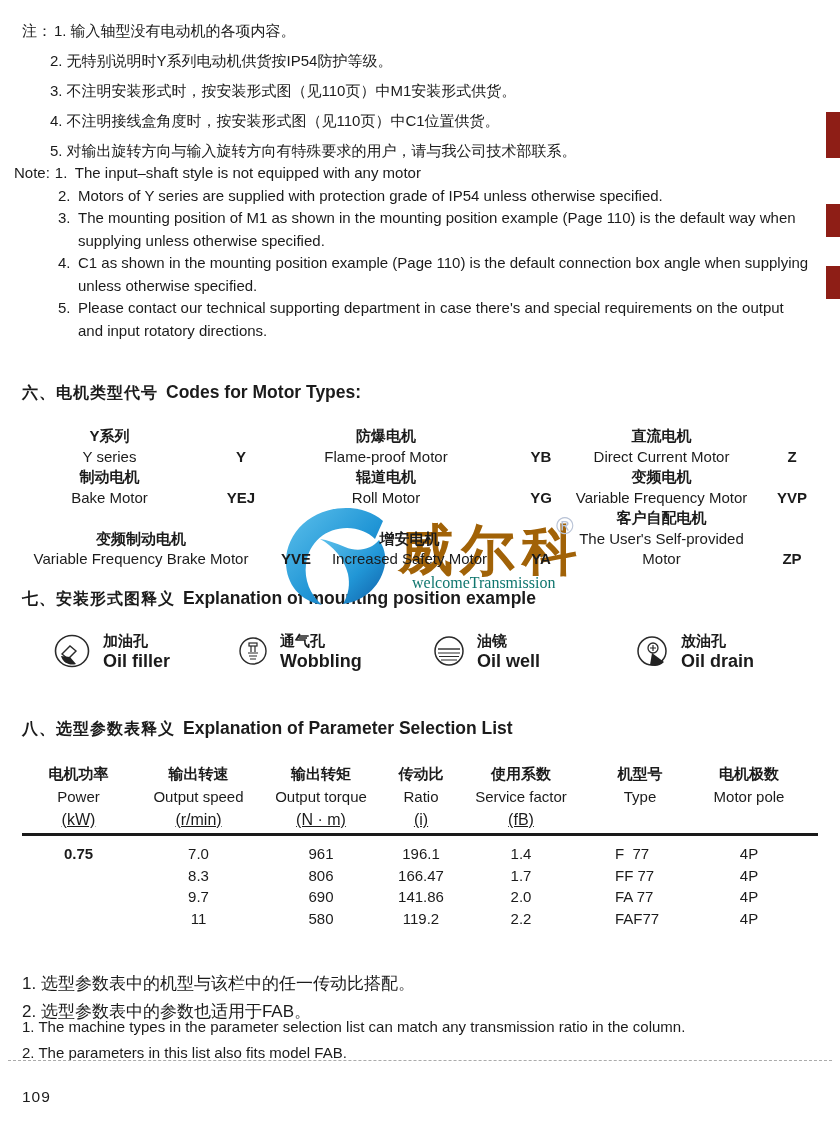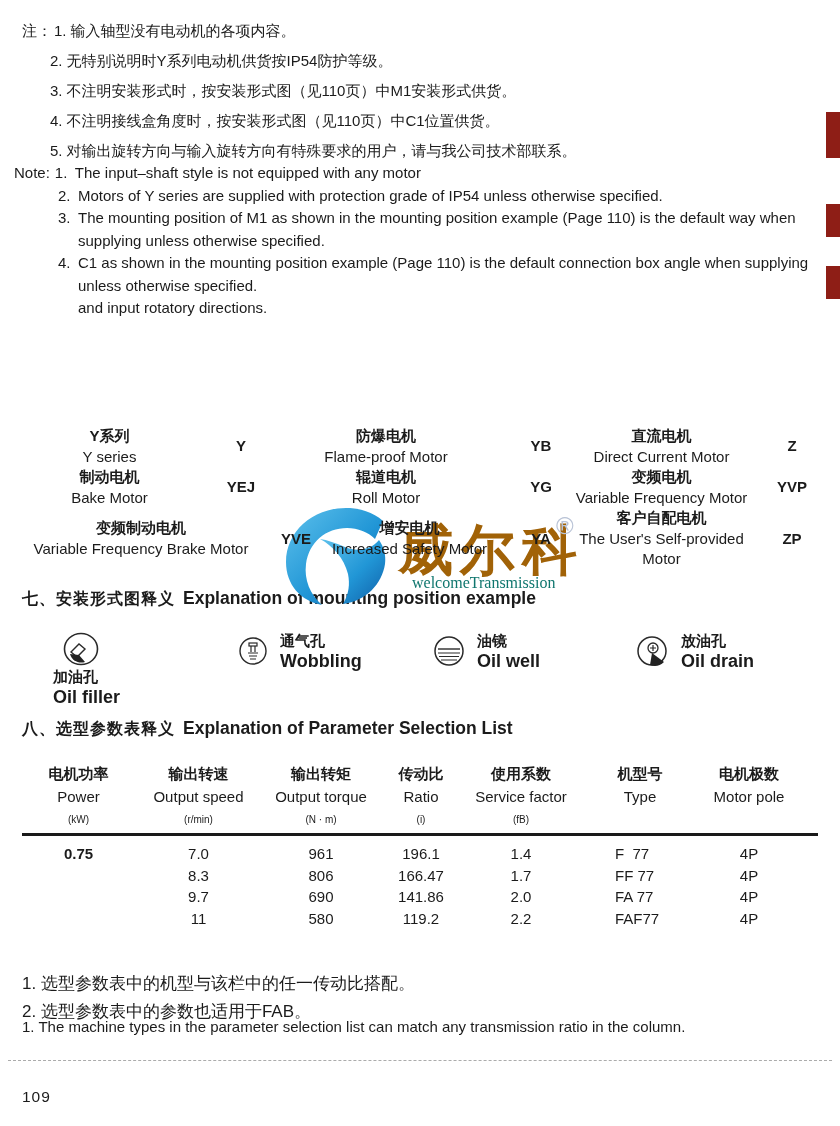--- a/index.html
+++ b/index.html
@@ -21,21 +21,21 @@
   .en-item .cont { margin-left:20px; }
 
   
   .sec-heading { position:absolute; left:22px; white-space:nowrap; }
   .h-cn { font-size:16px; font-weight:bold; letter-spacing:1px; margin-right:8px; }
   .h-en { font-size:17.5px; font-weight:bold; }
 
   
   .motor-table { position:absolute; top:426px; left:22px; width:796px; z-index:2; }
   .mt-row { display:flex; margin-bottom:0; }
-  .mt-cell { display:flex; align-items:center;gap:18px; }
+  .mt-cell { display:flex; align-items:flex-end;gap:18px; }
   .mt-cell.g1 { width:245px; }
   .mt-cell.g2 { width:292px; margin-left:8px; }
   .mt-cell.g3 { flex:1; margin-left:8px; }
   .mt-name { flex:1; text-align:center; }
   .mt-cn { font-size:15px; font-weight:600; line-height:20.5px; }
   .mt-en { font-size:15px; font-weight:400; line-height:20.5px; }
   .mt-code { width:52px; text-align:center; font-size:15px; font-weight:600; line-height:20.5px; }
 
   
   .watermark { position:absolute; z-index:1; }
@@ -52,21 +52,21 @@
   .m-cn { font-size:15px; font-weight:600; line-height:20px; }
   .m-en { font-size:18px; font-weight:600; line-height:20px; }
 
   
   .pt-head, .pt-row { position:absolute; left:12px; width:796px; display:grid;
     grid-template-columns:133px 107px 138px 62px 138px 100px 118px; }
   .pt-head { top:762px; }
   .pt-hcell { text-align:center; }
   .pt-hcn { font-size:15px; font-weight:600; line-height:23px; }
   .pt-hen { font-size:15px; line-height:23px; }
-  .pt-hunit { font-size:10px; line-height:23px; }
+  .pt-hunit { font-size:16px; line-height:23px;text-decoration:underline; }
   .pt-rule { position:absolute; left:22px; top:833px; width:796px; height:2.5px; background:#1a1a1a; }
   .pt-row { line-height:21.5px; font-size:15px; }
   .pt-c { text-align:center; }
   .pt-c.power { font-weight:bold; }
   .type-val { display:inline-block; min-width:50px; text-align:left; white-space:pre; }
 
   
   .foot-cn { position:absolute; top:970px; left:22px; font-size:17px; font-weight:500; }
   .foot-cn .f-line { line-height:28px; }
   .foot-en { position:absolute; top:1014px; left:22px; font-size:15px; }
@@ -103,24 +103,28 @@
     </div>
     <div class="en-item">
       <div class="en-line"><span class="en-num">3.</span><span>The mounting position of M1 as shown in the mounting position example (Page 110) is the default way when</span></div>
       <div class="en-line cont"><span>supplying unless otherwise specified.</span></div>
     </div>
     <div class="en-item">
       <div class="en-line"><span class="en-num">4.</span><span>C1 as shown in the mounting position example (Page 110) is the default connection box angle when supplying</span></div>
       <div class="en-line cont"><span>unless otherwise specified.</span></div>
     </div>
     <div class="en-item">
+      <div class="en-line"><span class="en-num">5.</span><span>Please contact our technical supporting department in case there's and special requirements on the output</span></div>
       <div class="en-line cont"><span>and input rotatory directions.</span></div>
     </div>
   </div>
 
+  <div class="sec-heading" style="top:382px;">
+    <span class="h-cn">六、电机类型代号</span><span class="h-en">Codes for Motor Types:</span>
+  </div>
 
   <div class="motor-table">
     <div class="mt-row">
       <div class="mt-cell g1">
         <div class="mt-name">
             <div class="mt-cn">Y系列</div>
             <div class="mt-en">Y series</div>
           </div>
         <div class="mt-code">Y</div>
       </div>
@@ -204,21 +208,21 @@
     <div class="wm-brand">威尔科</div>
     <div class="wm-reg">®</div>
     <div class="wm-caption">welcomeTransmission</div>
   </div>
 
   <div class="sec-heading" style="top:588px;">
     <span class="h-cn">七、安装形式图释义</span><span class="h-en">Explanation of mounting position example</span>
   </div>
 
   <div class="mount-row">
-    <div class="mount-item" style="left:53px;flex-direction:column;">
+    <div class="mount-item" style="left:53px;">
       <span class="m-icon">
         <svg width="38" height="36" viewBox="0 0 38 36">
           <ellipse cx="19" cy="18" rx="16.5" ry="15.5" class="ln" stroke-width="1.6"></ellipse>
           <path d="M9 21 L17 13 L23 18 L15 26 Z" fill="#fff" stroke="#2a2a2a" stroke-width="1.4"></path>
           <path d="M8 23 C10 30 17 33 23 31 L17 24 Z" fill="#222"></path>
         </svg>
       </span>
       <span class="m-labels">
           <span class="m-cn">加油孔</span>
           <span class="m-en">Oil filler</span>
@@ -345,20 +349,21 @@
     <div class="pt-c"><span class="type-val">FAF77</span></div>
     <div class="pt-c">4P</div>
   </div>
 
   <div class="foot-cn">
     <div class="f-line">1. 选型参数表中的机型与该栏中的任一传动比搭配。</div>
     <div class="f-line">2. 选型参数表中的参数也适用于FAB。</div>
   </div>
   <div class="foot-en">
     <div class="f-line">1. The machine types in the parameter selection list can match any transmission ratio in the column.</div>
+    <div class="f-line">2. The parameters in this list also fits model FAB.</div>
   </div>
 
   <div class="page-divider"></div>
   <div class="page-number">109</div>
 
   <div class="edge-mark m1"></div>
   <div class="edge-mark m2"></div>
   <div class="edge-mark m3"></div>
 
 </div>

